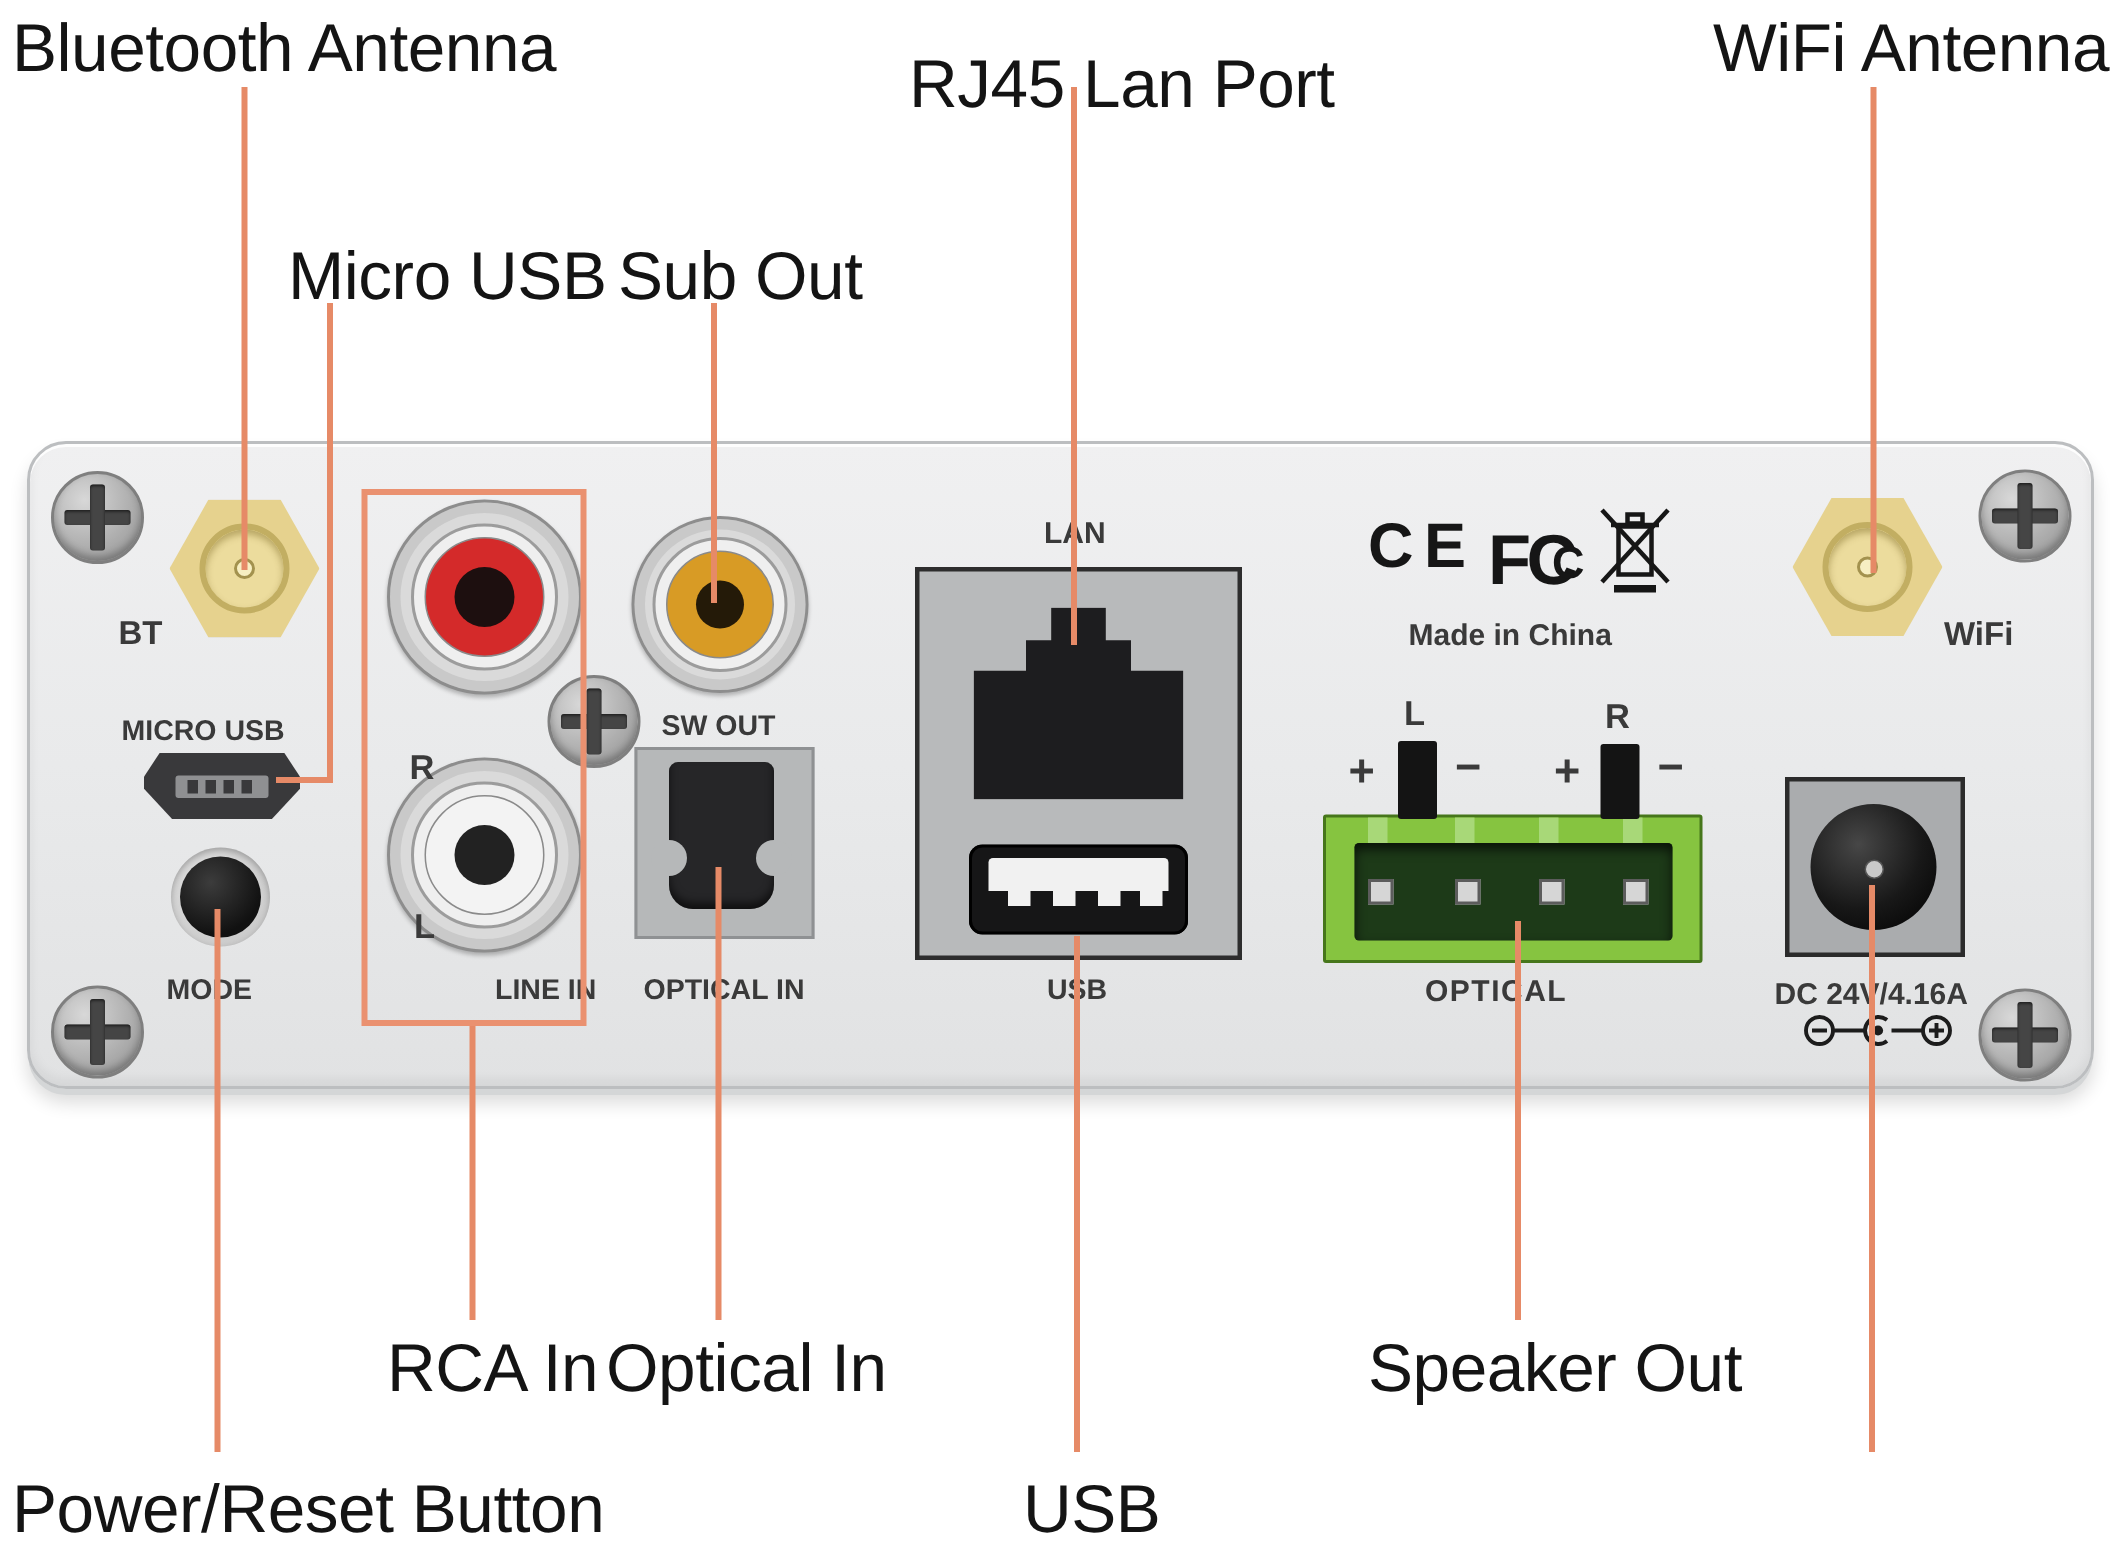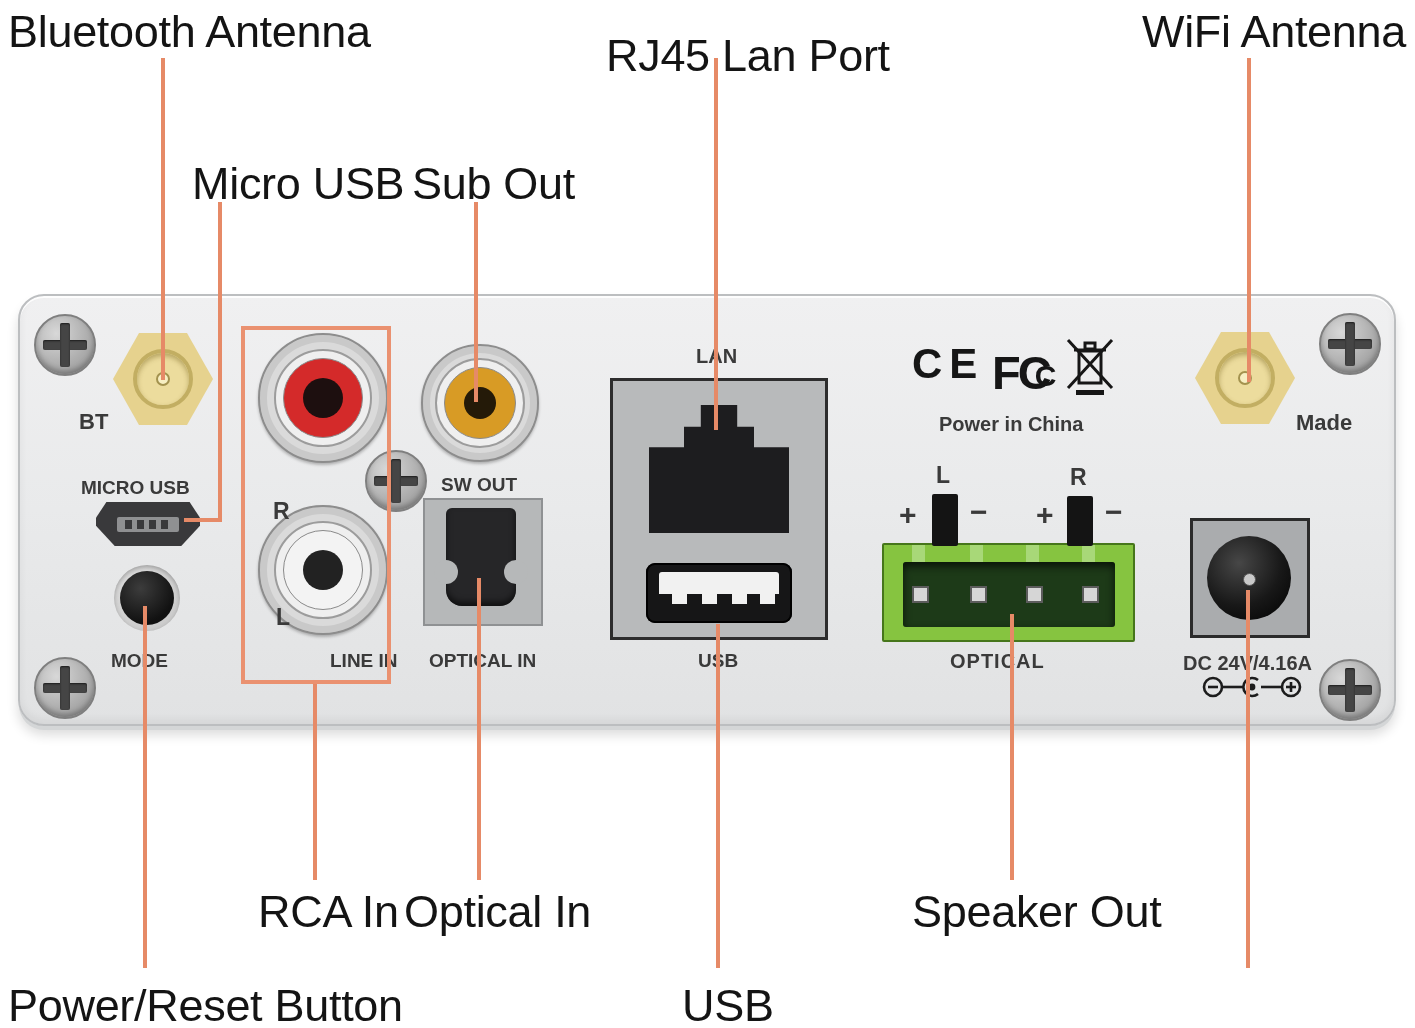--- a/index.html
+++ b/index.html
@@ -125,21 +125,21 @@
   <div class="hex" style="left:113px; top:333px;">
     <div class="hex-ring"></div>
     <div class="hex-pin"></div>
   </div>
   <div class="silk" style="left:79px; top:409px; font-size:22px;">BT</div>
 
   <div class="hex" style="left:1195px; top:332px;">
     <div class="hex-ring"></div>
     <div class="hex-pin"></div>
   </div>
-  <div class="silk" style="left:1296px; top:410px; font-size:22px;">Made</div>
+  <div class="silk" style="left:1296px; top:410px; font-size:22px;">WiFi</div>
 
   <div class="silk" style="left:81px; top:477px; font-size:19px;">MICRO USB</div>
   <div class="microusb">
     <div class="mu-slot">
       <div class="mu-tooth" style="left:8px;"></div>
       <div class="mu-tooth" style="left:20px;"></div>
       <div class="mu-tooth" style="left:32px;"></div>
       <div class="mu-tooth" style="left:44px;"></div>
     </div>
   </div>
@@ -207,21 +207,21 @@
   <svg style="position:absolute; left:1066px; top:338px; z-index:3;" width="48" height="58" viewBox="0 0 48 58">
     <g stroke="#161616" stroke-width="3" fill="none">
       <rect x="13" y="13" width="22" height="32"></rect>
       <line x1="8" y1="12" x2="40" y2="12"></line>
       <rect x="19" y="5" width="10" height="6"></rect>
       <line x1="2" y1="2" x2="46" y2="50"></line>
       <line x1="46" y1="2" x2="2" y2="50"></line>
     </g>
     <rect x="10" y="52" width="28" height="5" fill="#161616"></rect>
   </svg>
-  <div class="silk" style="left:939px; top:413px; font-size:20px;">Power in China</div>
+  <div class="silk" style="left:939px; top:413px; font-size:20px;">Made in China</div>
 
   <div class="silk" style="left:936px;  top:462px; font-size:23px;">L</div>
   <div class="silk" style="left:1070px; top:464px; font-size:23px;">R</div>
   <div class="silk" style="left:899px;  top:498px; font-size:30px;">+</div>
   <div class="silk" style="left:970px;  top:495px; font-size:30px;">−</div>
   <div class="silk" style="left:1036px; top:498px; font-size:30px;">+</div>
   <div class="silk" style="left:1105px; top:495px; font-size:30px;">−</div>
   <div class="spk-tab" style="left:932px;  top:494px; width:26px; height:52px;"></div>
   <div class="spk-tab" style="left:1067px; top:496px; width:26px; height:50px;"></div>
   <div class="spk">

